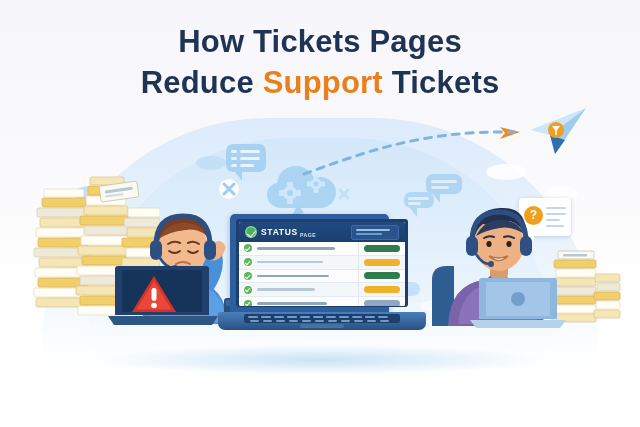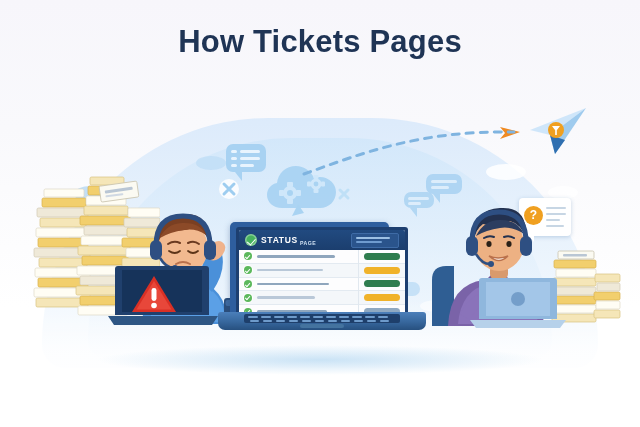--- a/index.html
+++ b/index.html
@@ -48,21 +48,21 @@
 
   
   .stack{position:absolute;z-index:20;}
 
   
   .agentL{position:absolute;left:120px;top:196px;width:120px;height:130px;z-index:26;}
   .agentR{position:absolute;left:432px;top:196px;width:135px;height:130px;z-index:26;}
 
   
   .laptop{position:absolute;left:218px;top:214px;width:208px;height:122px;z-index:30;}
-  .lid{position:absolute;left:12px;top:8px;width:159px;height:100px;background:#2e5e9e;
+  .lid{position:absolute;left:12px;top:0;width:159px;height:100px;background:#2e5e9e;
        border-radius:5px 5px 2px 2px;box-shadow:0 2px 6px rgba(30,70,120,.35);}
   .lid-in{position:absolute;left:6px;top:5px;width:172px;height:88px;background:#1d3f70;border-radius:3px;}
   .screen{position:absolute;left:9px;top:8px;width:166px;height:84px;background:#f3f7fb;
           border-radius:2px;overflow:hidden;}
   .sp-head{position:relative;height:20px;background:linear-gradient(180deg,#214a80,#1b3e6e);
            display:flex;align-items:center;padding:0 6px;}
   .sp-logo{width:12px;height:12px;border-radius:50%;background:#47b35f;position:relative;flex:0 0 auto;
            box-shadow:0 0 0 1.5px rgba(255,255,255,.35) inset;}
   .sp-logo:after{content:"";position:absolute;left:3.5px;top:2.5px;width:4px;height:6.5px;
            border:1.6px solid #fff;border-top:0;border-left:0;transform:rotate(42deg);}
@@ -451,15 +451,18 @@
       </div>
       <div class="pad"></div>
     </div>
   </div>
 
   <div class="haze"></div>
   <div class="desk-refl"></div>
 
   <div class="title-wrap">
     <div class="t-line">How Tickets Pages</div>
+    <div class="t-line">
+      <span>Reduce </span><span class="t-orange">Support</span><span> Tickets</span>
+    </div>
   </div>
 
 </div>
 
 </body></html>

